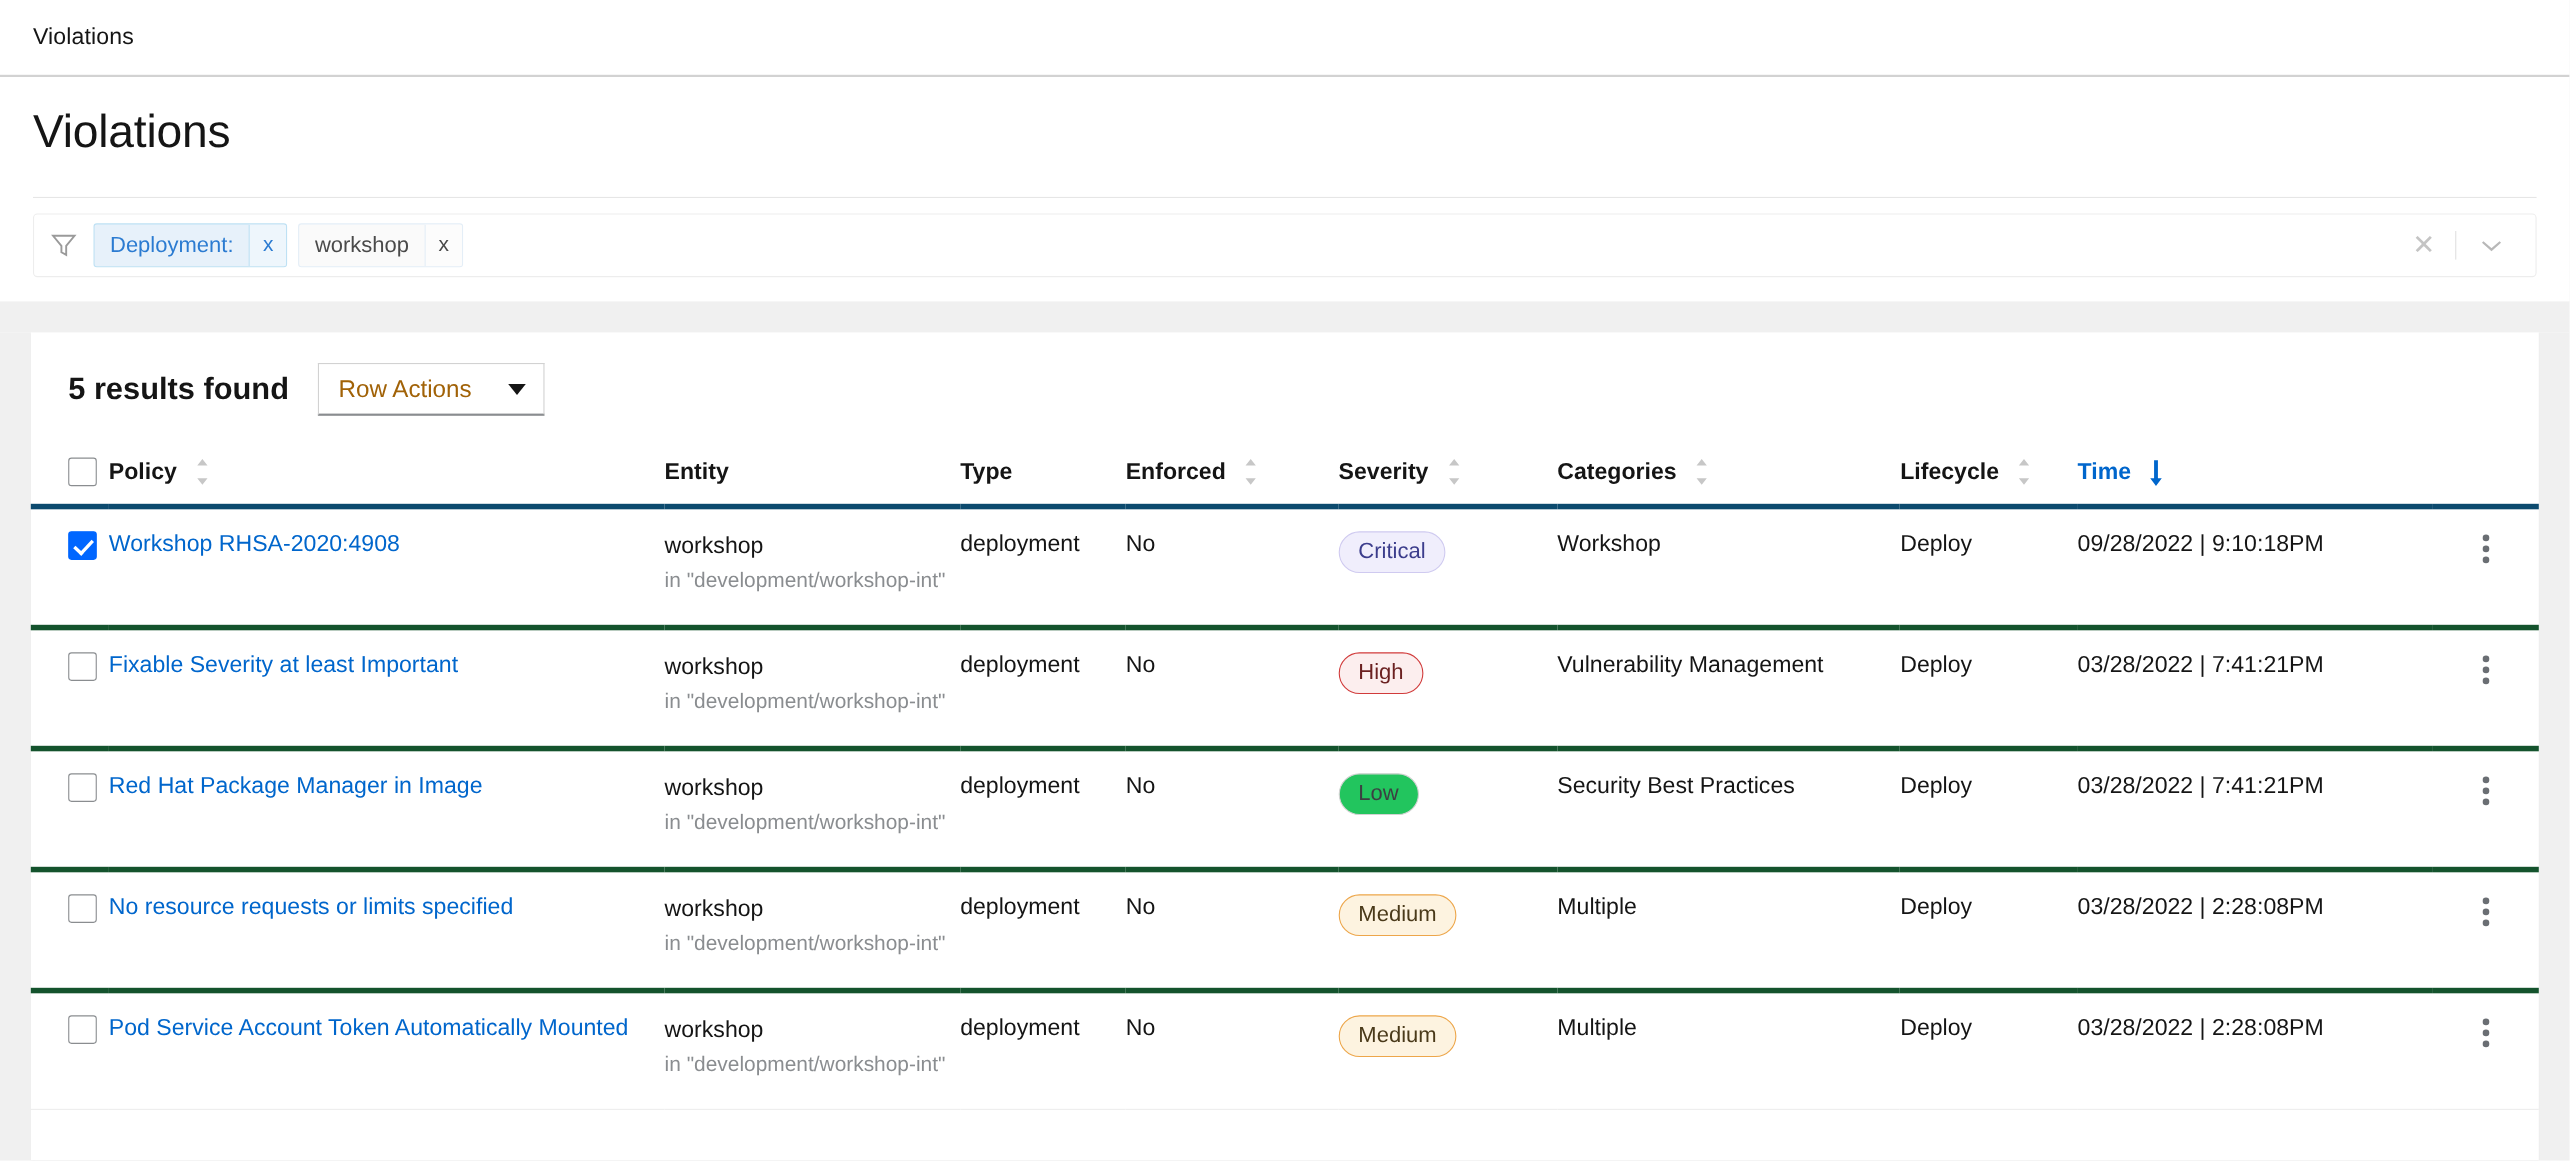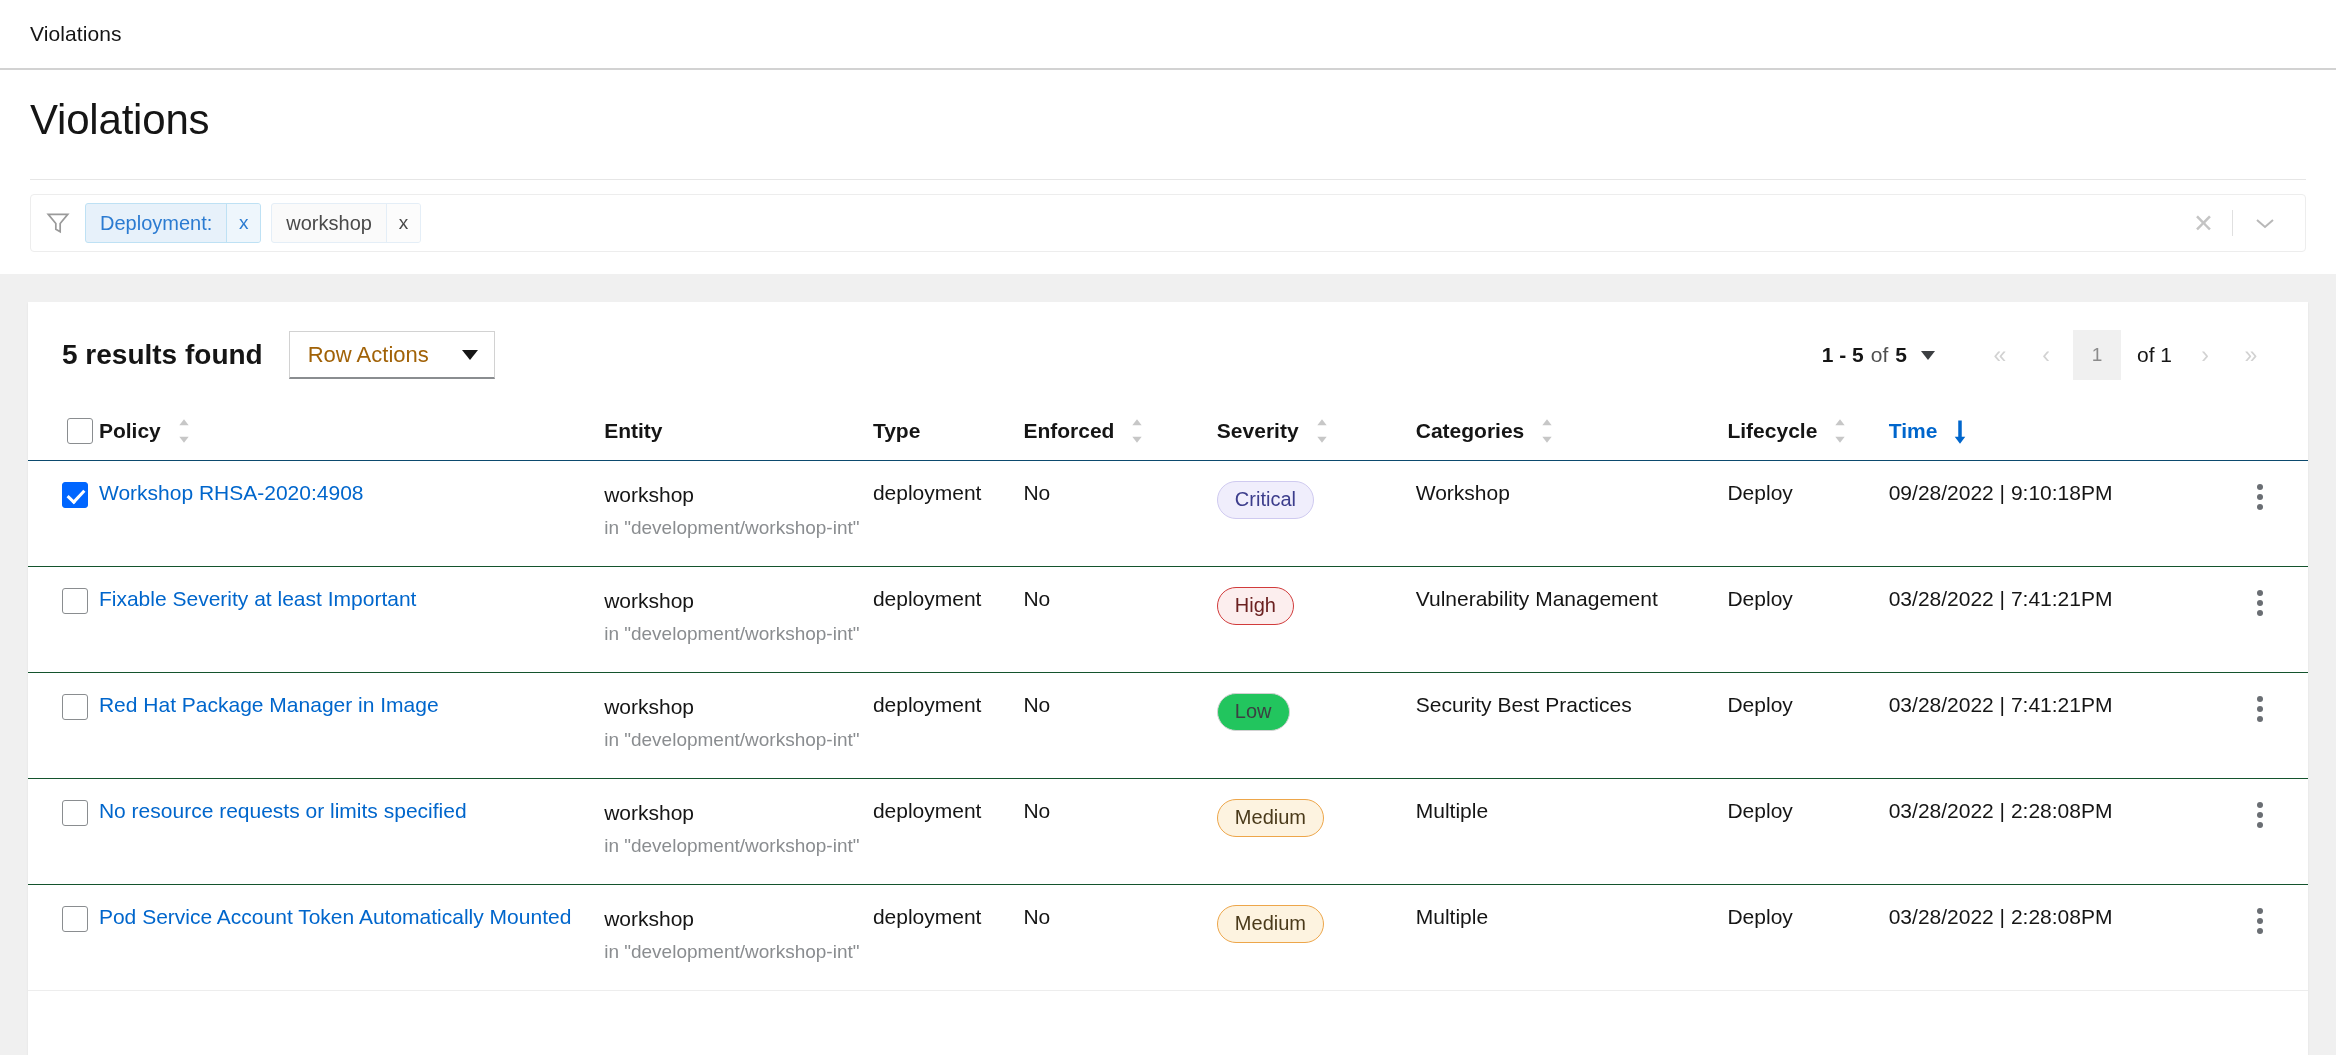--- a/index.html
+++ b/index.html
@@ -94,27 +94,27 @@
   .pg-input {
     width: 48px; height: 50px; background: #f0f0f0; border: none;
     text-align: center; font-size: 19px; color: #8b8b8b;
     font-family: "Liberation Sans", sans-serif; margin: 0 4px;
   }
   .pg-of { font-size: 21px; color: #151515; margin: 0 10px 0 12px; white-space: nowrap; }
 
   
   table.violations { width: 100%; border-collapse: collapse; table-layout: fixed; }
   table.violations th {
-    text-align: center; font-size: 21px; font-weight: 700; color: #151515;
-    padding: 16px 0 16px 0; border-bottom: 1px solid #0c4a6e;
+    text-align: left; font-size: 21px; font-weight: 700; color: #151515;
+    padding: 16px 0 16px 0; border-bottom: 5px solid #0c4a6e;
     vertical-align: middle; white-space: nowrap;
   }
   table.violations td {
     font-size: 21px; color: #151515; vertical-align: top;
-    padding: 20px 0 26px 0; border-bottom: 1px solid #14532d;
+    padding: 20px 0 26px 0; border-bottom: 5px solid #14532d;
   }
   table.violations tr:last-child td { border-bottom: 1px solid #ededed; }
   .col-check { width: 66px; padding-left: 34px !important; }
   .col-policy { width: 470px; }
   .col-entity { width: 250px; }
   .col-type { width: 140px; }
   .col-enforced { width: 180px; }
   .col-severity { width: 185px; }
   .col-categories { width: 290px; }
   .col-lifecycle { width: 150px; }
@@ -205,37 +205,20 @@
     <div class="card">
 
       <div class="card-toolbar">
         <span class="results-found">5 results found</span>
 
         <div class="row-actions">
           <span class="row-actions-label">Row Actions</span>
           <span class="caret-down"></span>
         </div>
 
-        <div class="pagination">
-          <span class="page-count">
-            <b>1 - 5</b>
-            <span class="muted" style="margin:0 7px">of</span>
-            <b>5</b>
-            <span class="pc-caret"></span>
-          </span>
-
-          <div class="pager">
-            <span class="pg-btn">«</span>
-            <span class="pg-btn">‹</span>
-            <input class="pg-input" value="1" style="">
-            <span class="pg-of">of 1</span>
-            <span class="pg-btn">›</span>
-            <span class="pg-btn">»</span>
-          </div>
-        </div>
       </div>
 
       <table class="violations">
         <thead>
           <tr>
             <th class="col-check">
               <span class="cbox"></span>
             </th>
             <th class="col-policy">
               <div class="th-inner">

